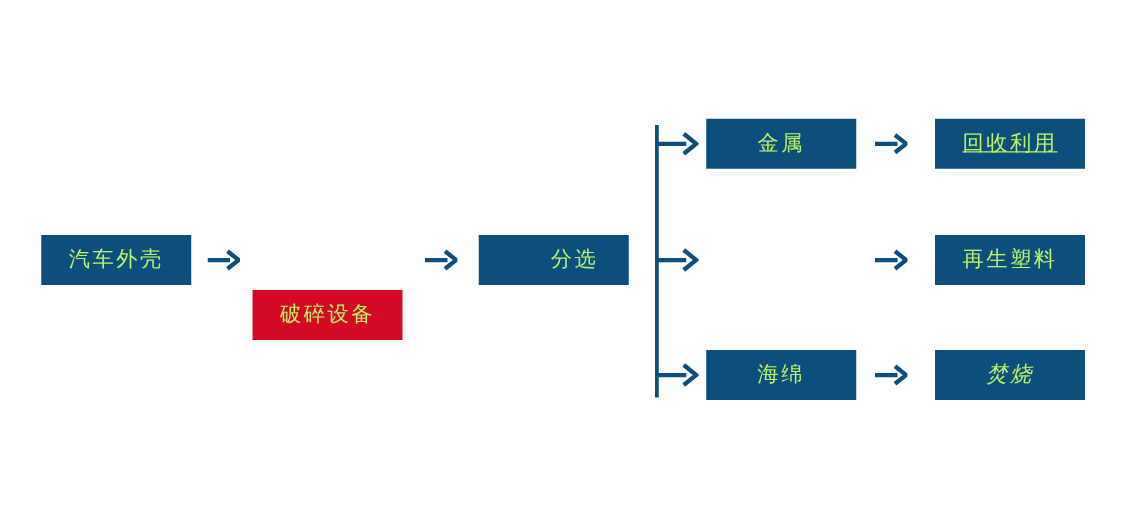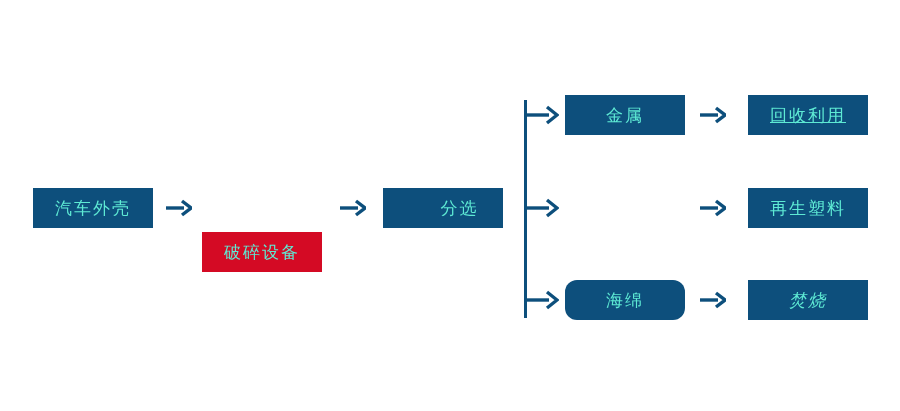--- a/index.html
+++ b/index.html
@@ -21,21 +21,21 @@
   }
 
   
   .node {
     position: absolute;
     width: 120px;
     height: 40px;
     display: flex;
     align-items: center;
     justify-content: center;
-    color: #5eead4;
+    color: #bef264;
     font-size: 17px;
     letter-spacing: 2px;
     font-family: "DejaVu Sans", "Liberation Sans", sans-serif;
     box-sizing: border-box;
     line-height: 1;
     white-space: nowrap;
   }
   .node.blue  { background: #0d4f7c; }
   .node.red   { background: #d40a24; }
 
@@ -109,21 +109,21 @@
   <div class="node blue" style="left:748px; top:95px;text-decoration:underline;">回收利用</div>
 
 
   <svg class="arrow-h" style="left:700px; top:198px;" viewBox="0 0 26 20">
     <path d="M0 10 H18" stroke="#0d4f7c" stroke-width="3.4" fill="none"></path>
     <path d="M16 3 L25 10 L16 17" stroke="#0d4f7c" stroke-width="3.4" fill="none" stroke-linejoin="miter" stroke-linecap="butt"></path>
   </svg>
 
   <div class="node blue" style="left:748px; top:188px;text-align:center;">再生塑料</div>
 
-  <div class="node blue" style="left:565px; top:280px;border-radius:12px;">海绵</div>
+  <div class="node blue" style="left:565px; top:280px;">海绵</div>
 
   <svg class="arrow-h" style="left:700px; top:290px;" viewBox="0 0 26 20">
     <path d="M0 10 H18" stroke="#0d4f7c" stroke-width="3.4" fill="none"></path>
     <path d="M16 3 L25 10 L16 17" stroke="#0d4f7c" stroke-width="3.4" fill="none" stroke-linejoin="miter" stroke-linecap="butt"></path>
   </svg>
 
   <div class="node blue" style="left:748px; top:280px;font-style:italic;">焚烧</div>
 
 </div>
 

